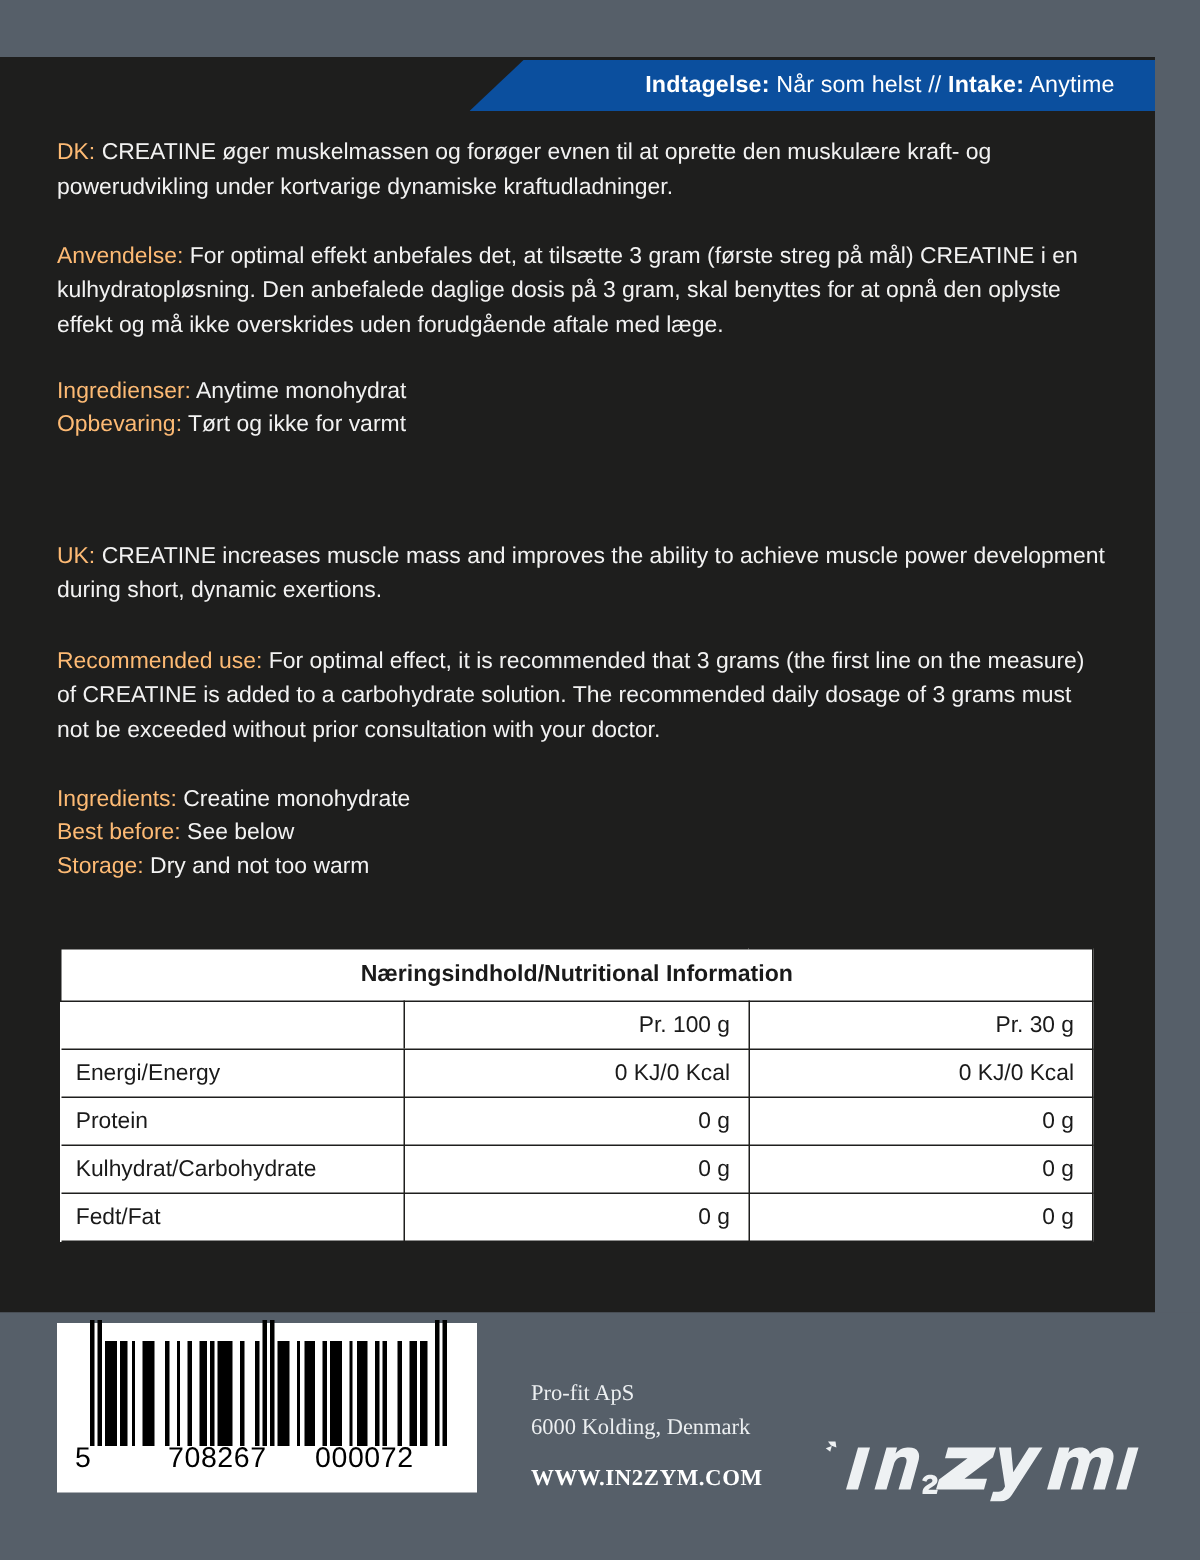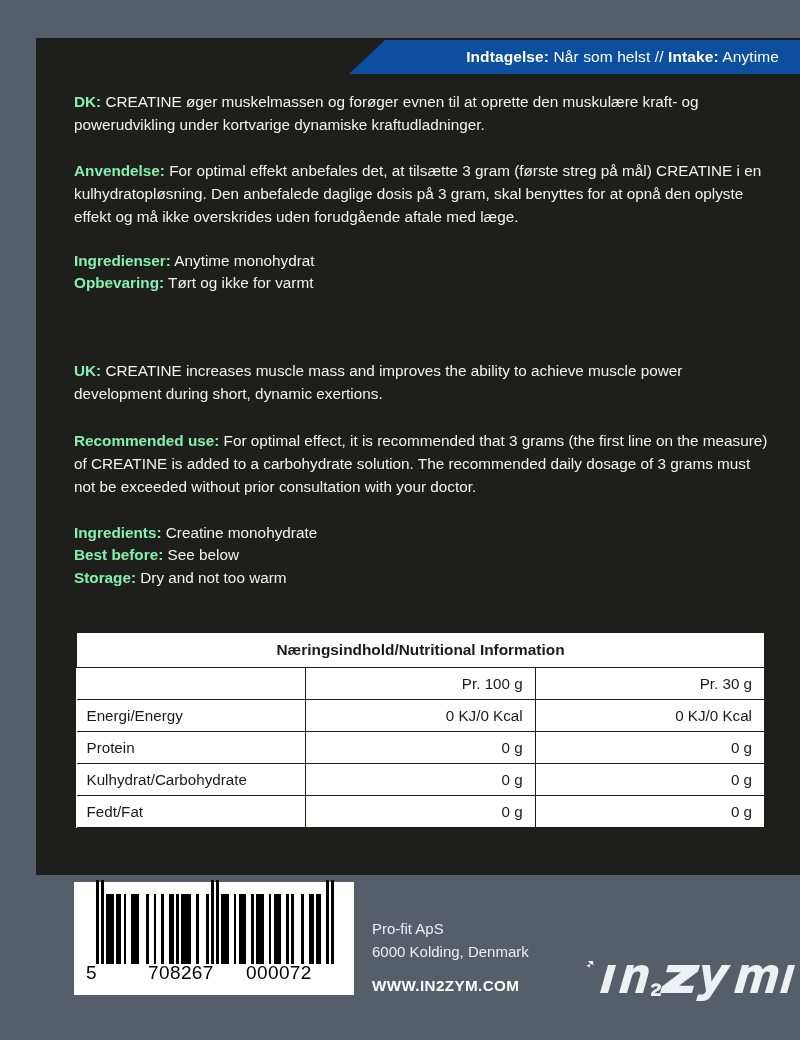--- a/index.html
+++ b/index.html
@@ -14,21 +14,20 @@
     overflow: hidden;
     font-family: "Liberation Sans", sans-serif;
     -webkit-font-smoothing: antialiased;
   }
 
   
   #page {
     position: absolute;
     inset: 0;
     background: #565f69;
-    margin-left: 36px;
   }
 
   
   #label-panel {
     position: absolute;
     left: 0;
     top: 38px;
     width: 770px;
     height: 837px;
     background: #1e1e1d;
@@ -59,21 +58,21 @@
 
   
   .copy {
     position: absolute;
     left: 38px;
     width: 700px;
     color: #f2f2f2;
     font-size: 15.3px;
     line-height: 22.8px;
   }
-  .copy .lead { font-weight: bold; color: #86efac; }
+  .copy .lead { font-weight: normal; color: #fdba74; }
 
   #dk-intro    { top: 91px; }
   #dk-usage    { top: 160px; }
   #dk-details  { top: 250px; line-height: 22.4px; }
   #uk-intro    { top: 360px; }
   #uk-usage    { top: 430px; }
   #uk-details  { top: 522px; line-height: 22.4px; }
 
   
   #nutrition-table {
@@ -157,25 +156,26 @@
     font-family: "Liberation Sans", sans-serif;
     letter-spacing: .4px;
   }
   #barcode-digits .d-lead  { position: absolute; left: 0px;   top: 0; }
   #barcode-digits .d-left  { position: absolute; left: 62px;  top: 0; }
   #barcode-digits .d-right { position: absolute; left: 160px; top: 0; }
 
   
   #company {
     position: absolute;
-    left: 336px;
+    left: 354px;
     top: 918px;
     color: #eceff1;
     font-size: 15px;
     line-height: 22.5px;
+    font-family: Liberation Serif, serif;
   }
   #company .web {
     margin-top: 12px;
     font-weight: bold;
     font-size: 15.2px;
     letter-spacing: .4px;
     color: #ffffff;
   }
 
   

